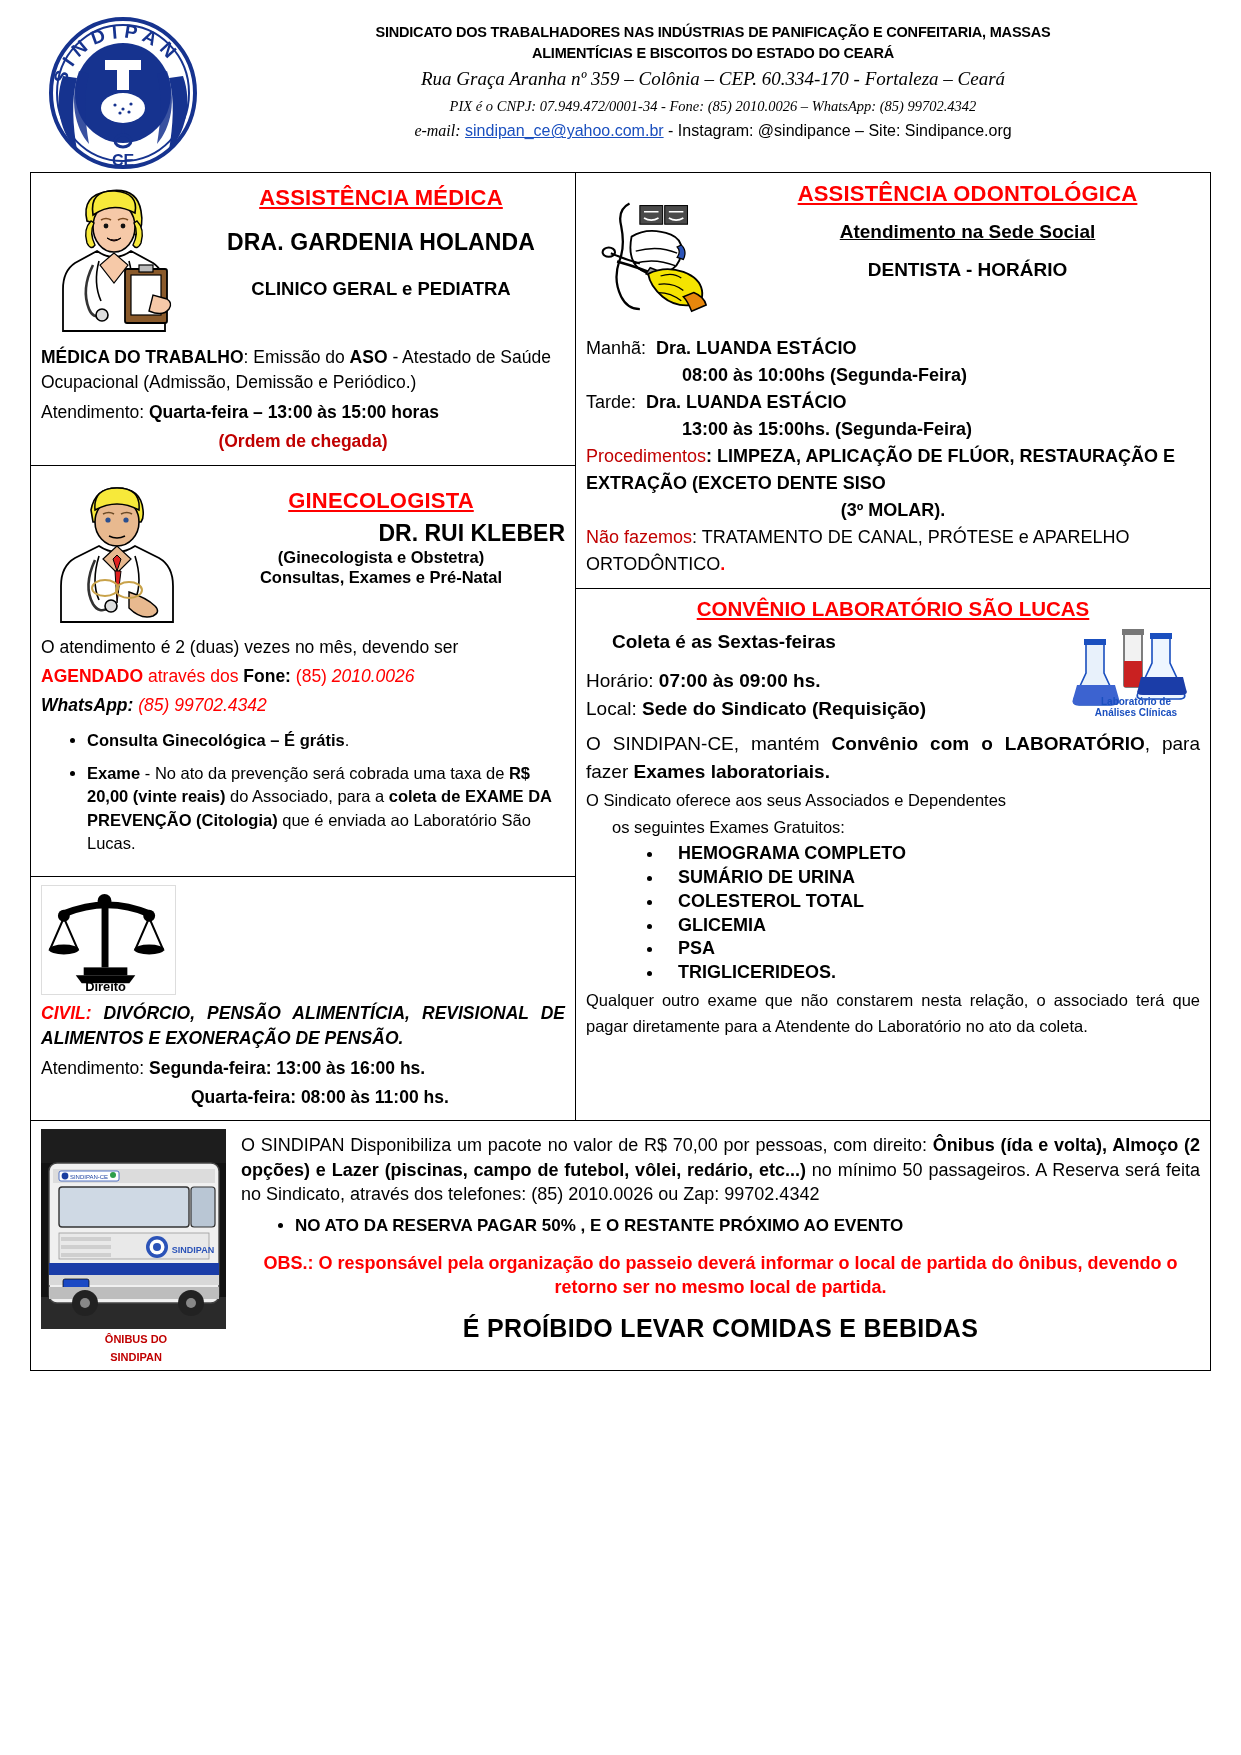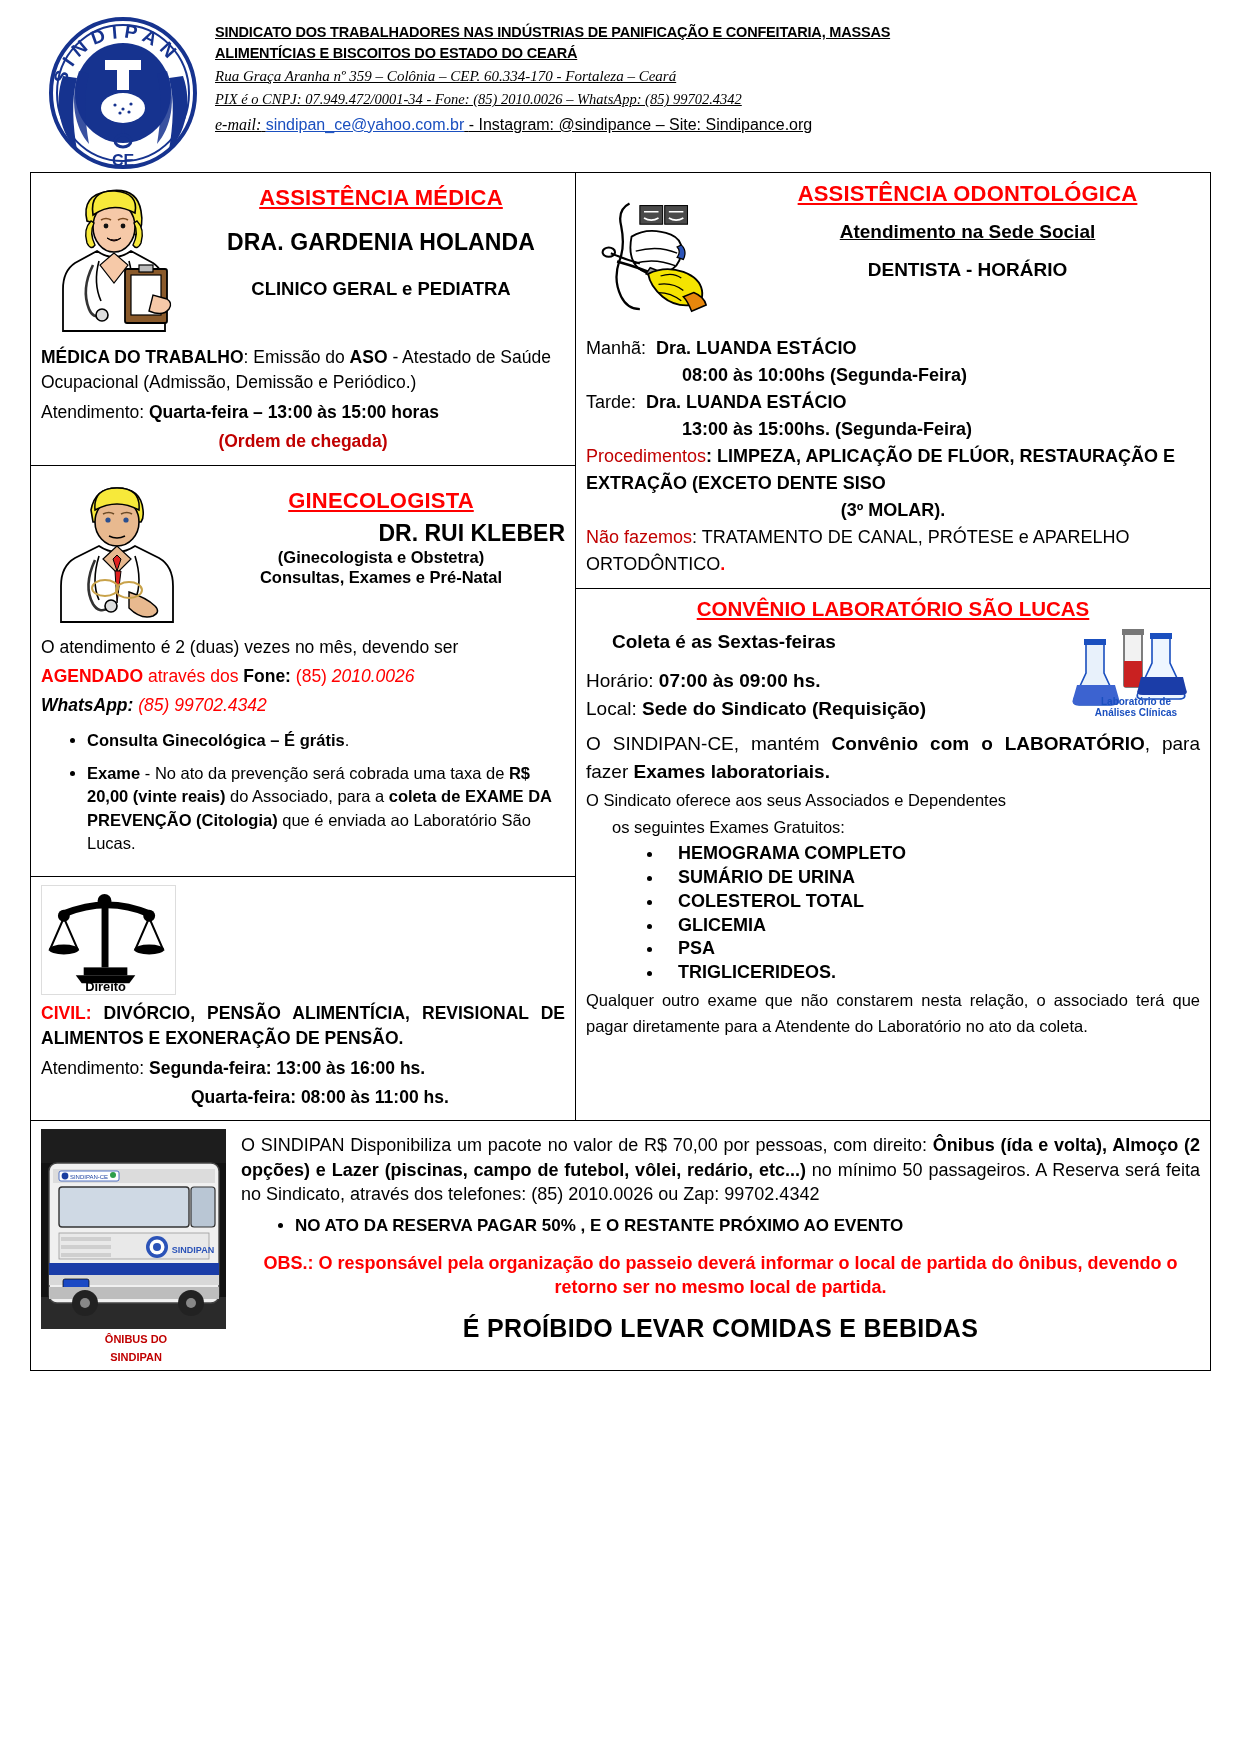--- a/index.html
+++ b/index.html
@@ -11,23 +11,23 @@
     color: #000;
     overflow: hidden;
   }
   .page { width:1241px; height:1755px; position:relative; padding: 0; }
 
   
   .header { display:flex; align-items:flex-start; padding: 10px 30px 4px 30px; height:172px; }
   .logo-wrap { width:185px; flex:0 0 185px; display:flex; align-items:flex-start; justify-content:center; padding-top:6px; }
   .logo { width:160px; height:155px; position:relative; }
   .logo svg { width:100%; height:100%; display:block; }
-  .head-text { flex:1; padding-top:12px;text-decoration:underline; }
+  .head-text { flex:1; text-align:center; padding-top:12px; }
   .h-title { font-weight:bold; font-size:14.5px; letter-spacing:-0.2px; line-height:1.45; }
-  .h-line { font-size:15px; line-height:1.62; font-family:"Liberation Serif", serif; font-style:italic; }
+  .h-line { font-size:19px; line-height:1.62; font-family:"Liberation Serif", serif; font-style:italic; }
   .h-line.narrow { font-style:italic; font-size:14.5px; }
   .h-email { font-size:16px; line-height:1.6; }
   .h-email .lbl { font-style:italic; font-family:"Liberation Serif", serif; }
   .h-email a { color:#1a4fbf; text-decoration:underline; }
 
   
   .frame { margin: 0 30px; border:1.6px solid #000; }
   .cols { display:flex; }
   .col-left { width:545px; flex:0 0 545px; border-right:1.6px solid #000; }
   .col-right { flex:1; }
@@ -43,21 +43,21 @@
   .i { font-style:italic; }
 
   
   .med-top { display:flex; gap:6px; }
   .med-img { width:150px; flex:0 0 150px; }
   .med-img svg { width:100%; height:auto; display:block; }
   .med-head { flex:1; padding-top:4px; }
   .doc-name { font-size:23px; font-weight:bold; text-align:center; margin-top:18px; letter-spacing:0.1px; }
   .doc-spec { font-size:18.5px; font-weight:bold; text-align:center; margin-top:22px; }
   .body-txt { font-size:17.5px; line-height:1.45; margin-top:4px; }
-  .body-txt.just { text-align:justify; }
+  .body-txt.just { text-align:justify;font-style:italic; }
 
   
   .gyn-top { display:flex; gap:6px; }
   .gyn-img { width:150px; flex:0 0 150px; padding-top:6px; }
   .gyn-img svg { width:100%; height:auto; display:block; }
   .gyn-head { flex:1; }
   .gyn-name { font-size:23px; font-weight:bold; text-align:right; margin-top:6px; }
   .gyn-sub { font-size:16.5px; font-weight:bold; text-align:center; line-height:1.25; }
   ul.bul { margin: 10px 0 0 0; padding-left: 46px; }
   ul.bul li { font-size:16.5px; line-height:1.42; margin-bottom:10px; }

